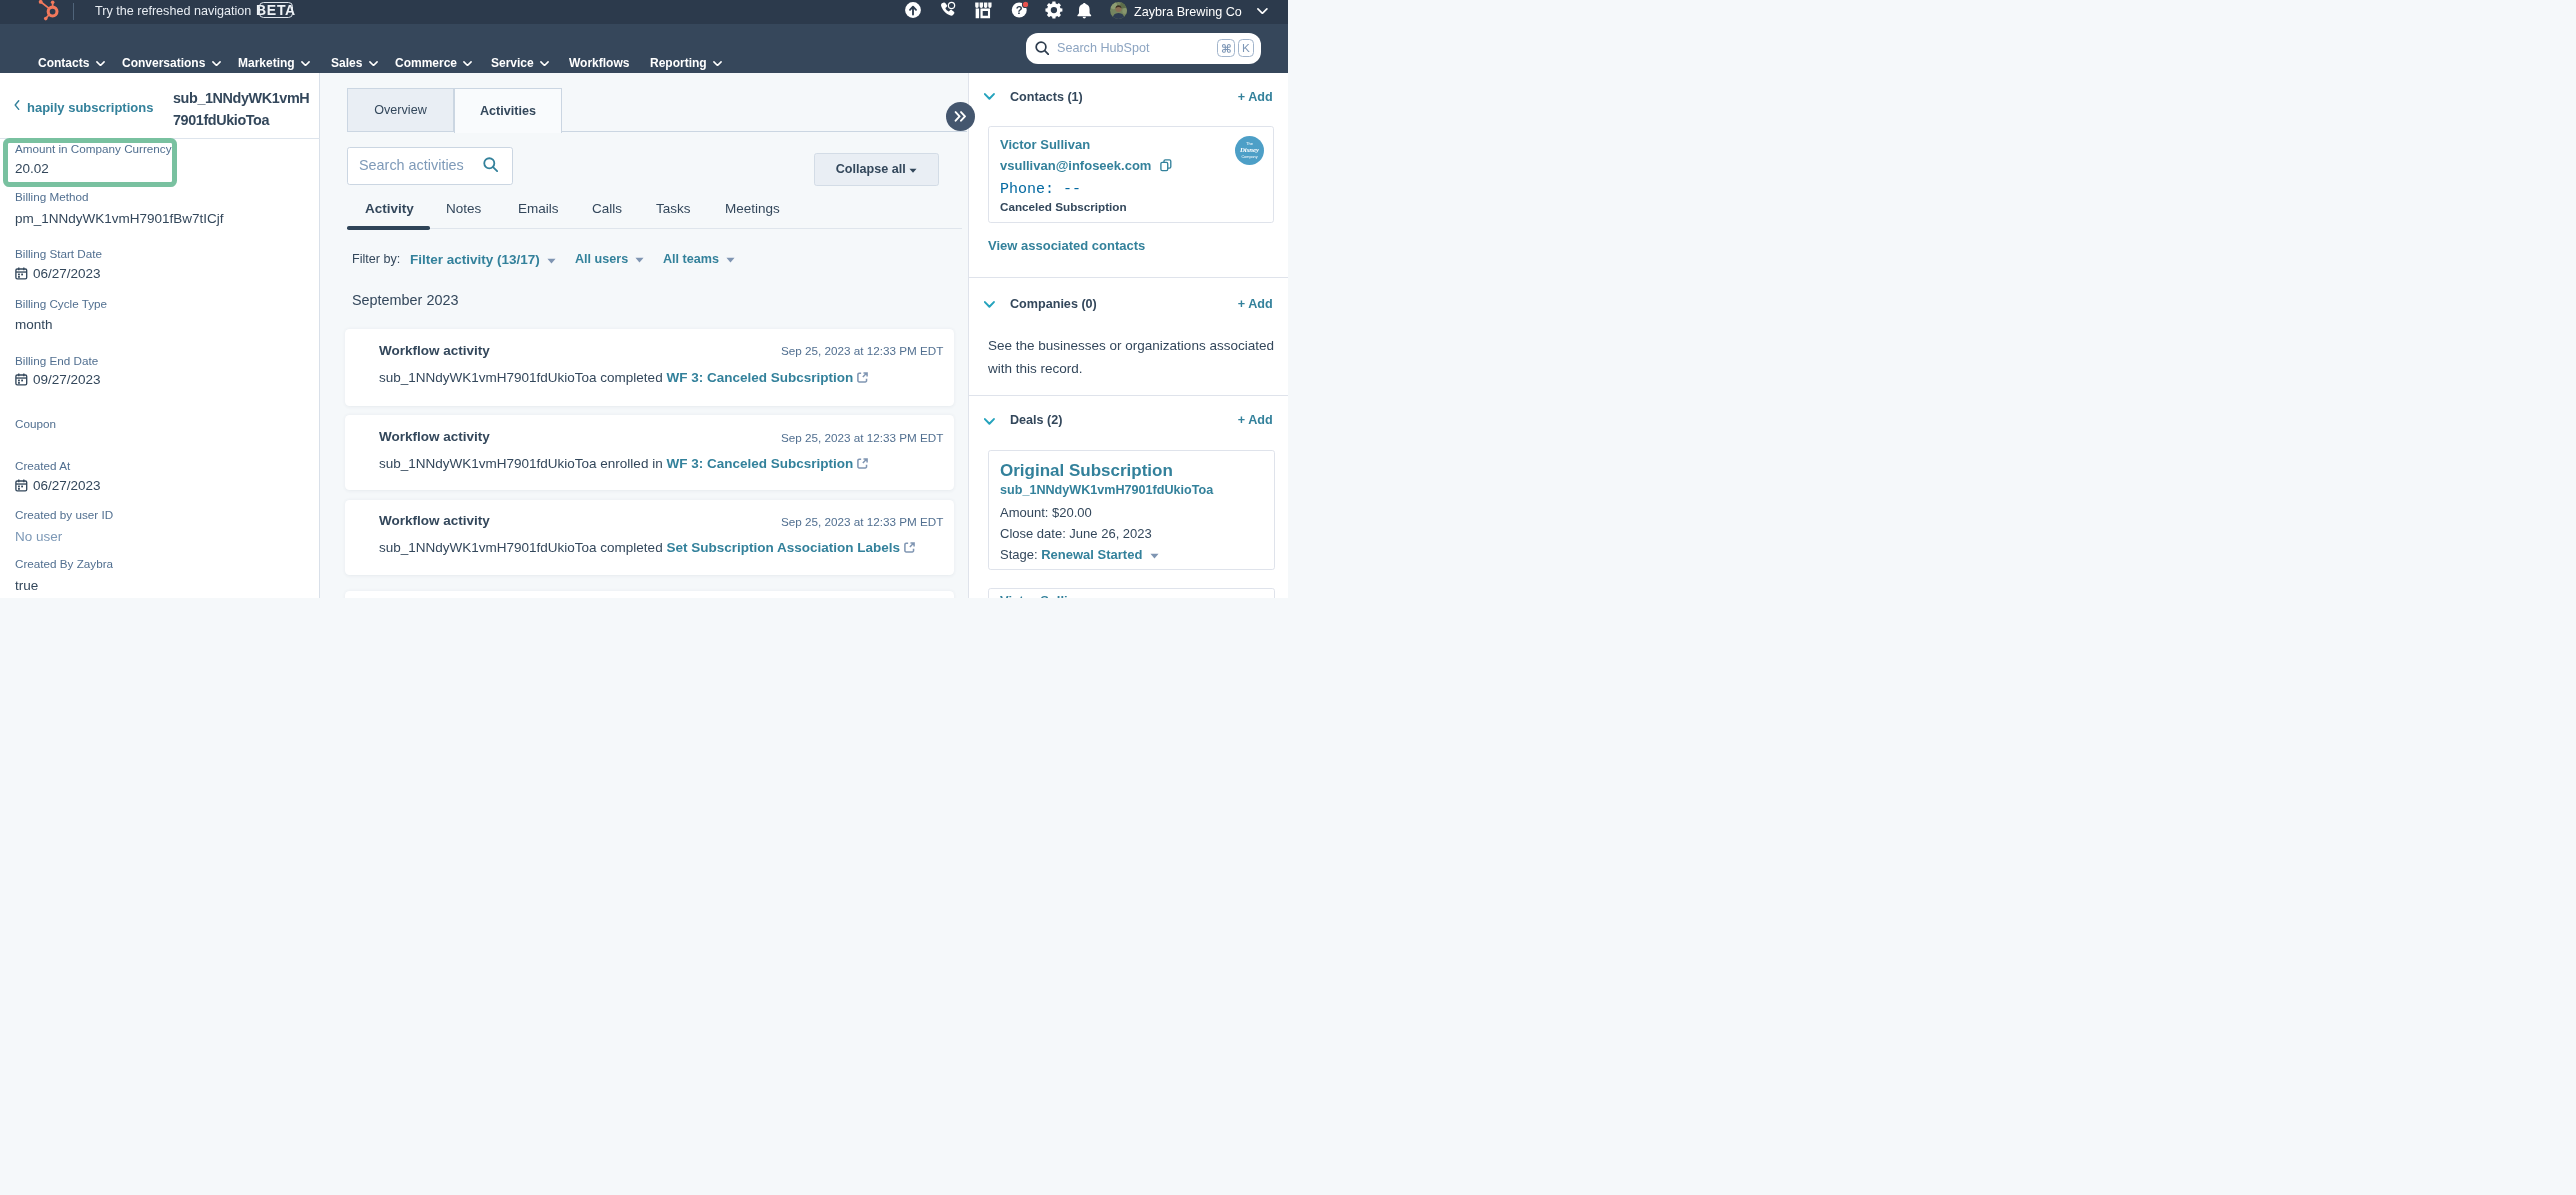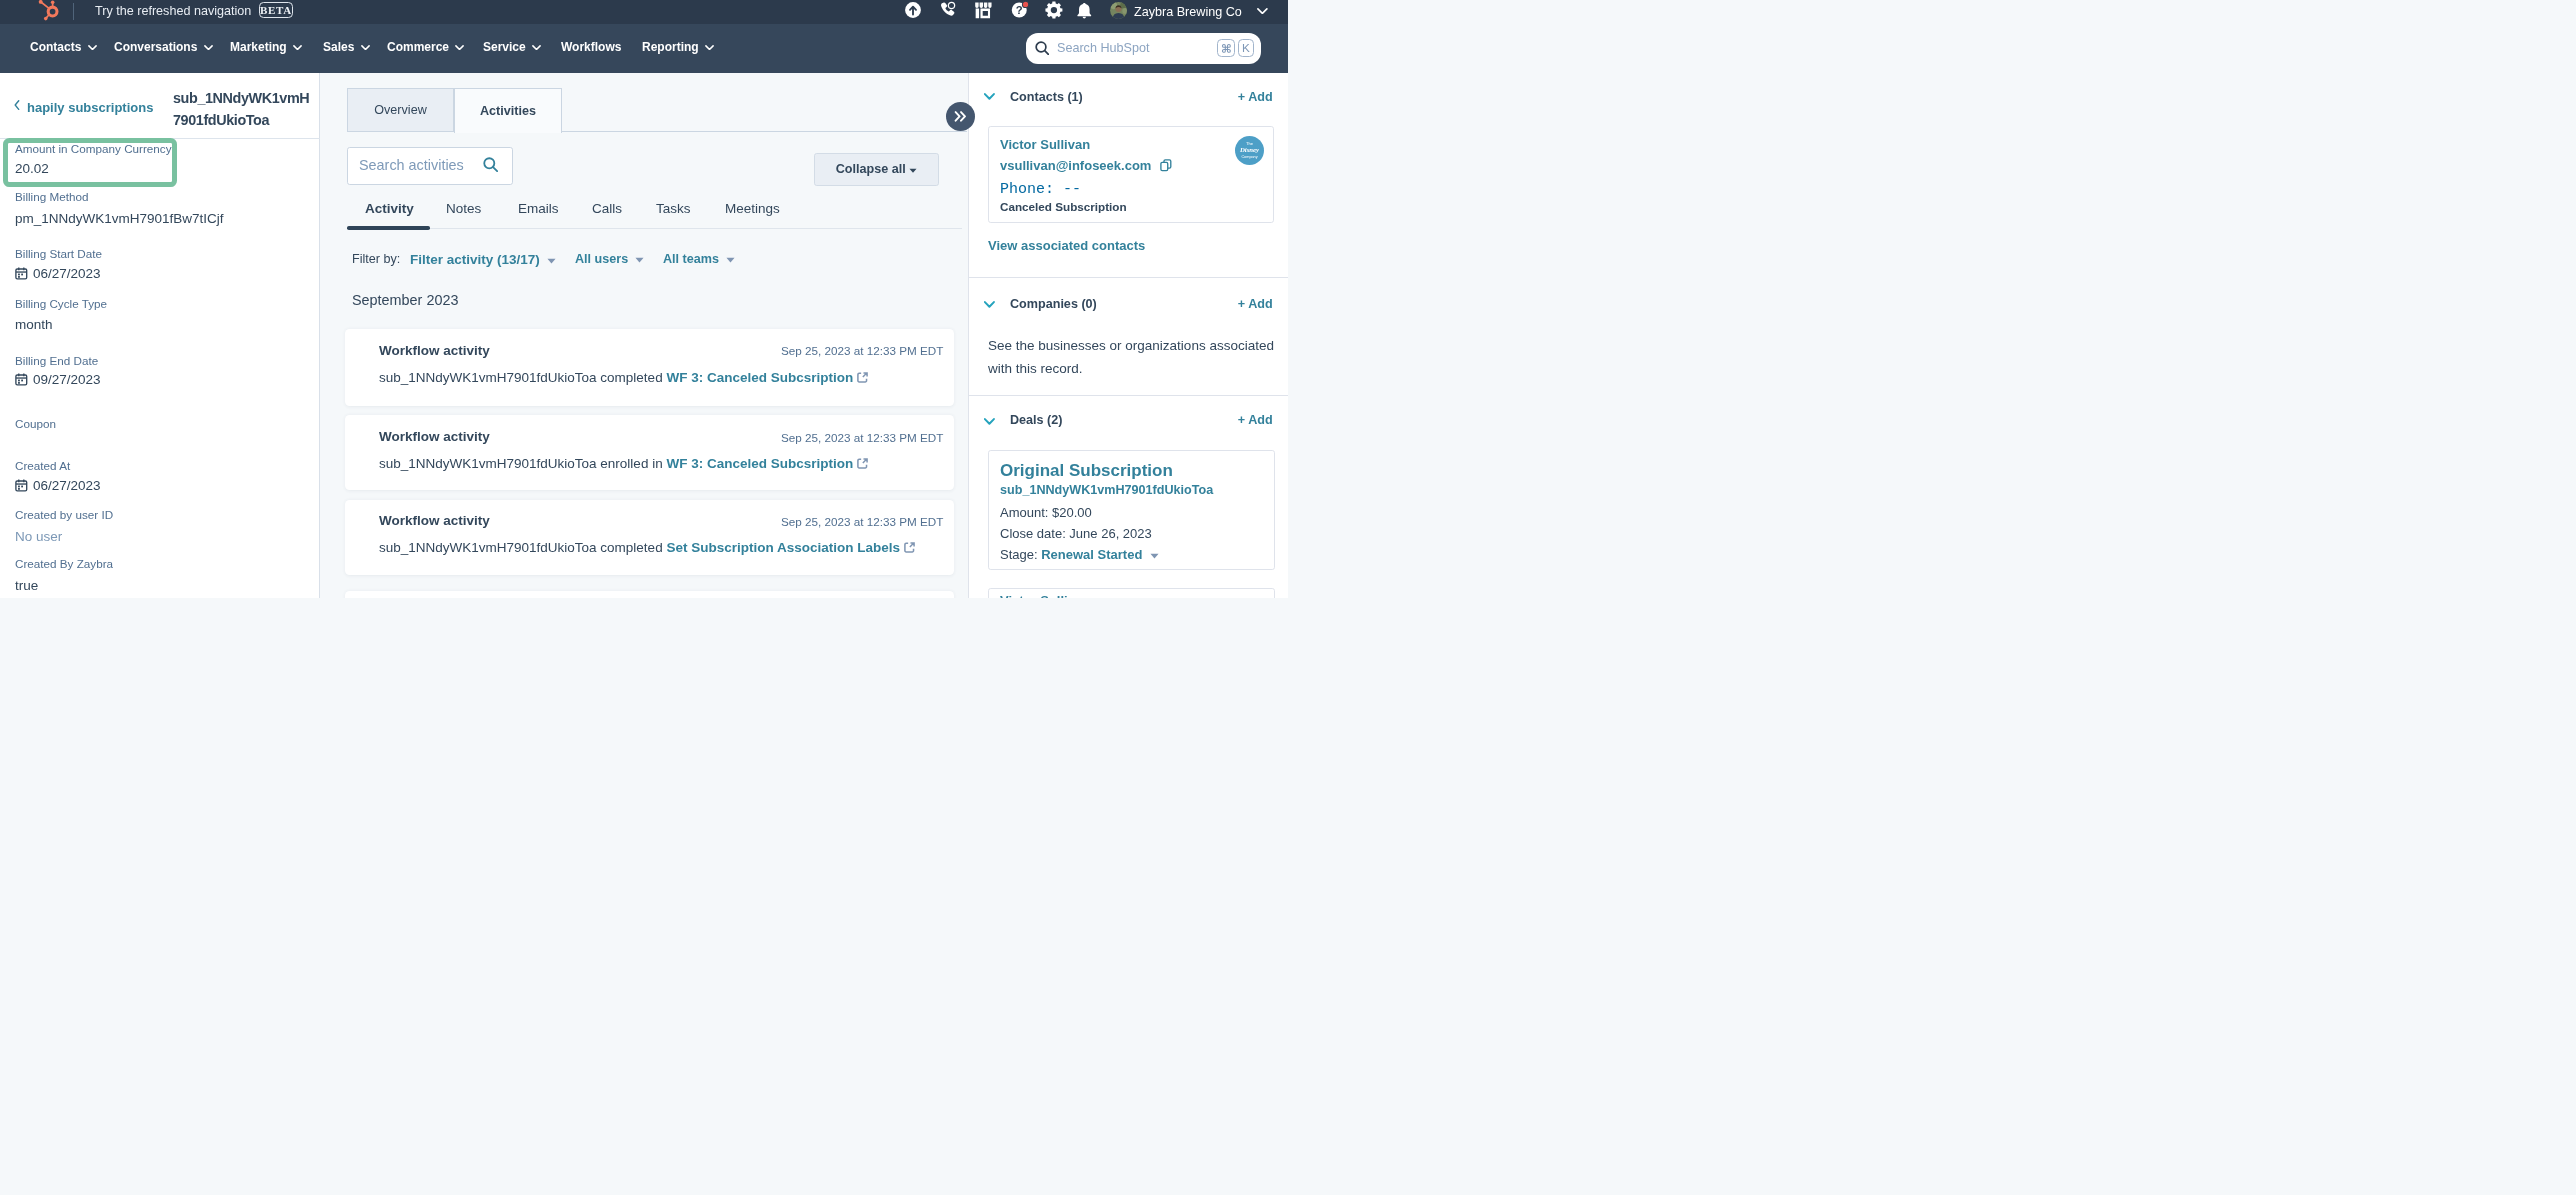--- a/index.html
+++ b/index.html
@@ -7,21 +7,21 @@
   body { font-family:"Liberation Sans", sans-serif; background:#f5f8fa; position:relative; }
   .abs { position:absolute; line-height:1; white-space:nowrap; }
   .tealb { color:#33819b; font-weight:bold; }
   .lab { color:#516f90; font-size:11.7px; }
   .val { color:#33475b; font-size:13.5px; }
   .card { background:#fff; border-radius:4.5px; box-shadow:0 0.9px 3.6px rgba(45,62,80,0.07); }
 
   
   #topbar { position:absolute; left:0; top:0; width:1288px; height:24px; background:#2c3a4c; z-index:30; }
   #navbar { position:absolute; left:0; top:24px; width:1288px; height:49px; background:#36475b; z-index:30; }
-  .navitem { position:absolute; top:0; height:45px; display:flex; align-items:center; color:#fff; font-size:12px; font-weight:bold; }
+  .navitem { position:absolute; top:16px; height:45px; display:flex; align-items:center; color:#fff; font-size:12px; font-weight:bold;margin-left:8px; }
   .navitem svg { margin-left:6.3px; margin-top:1.8px; }
 
   
   #leftcol { position:absolute; left:0; top:73px; width:320px; height:525px; background:#fff; border-right:0.9px solid #d9e0e9; z-index:5; }
   #midcol  { position:absolute; left:321px; top:73px; width:647px; height:525px; background:#f5f8fa; z-index:1; }
   #rightcol{ position:absolute; left:968px; top:73px; width:320px; height:525px; background:#fff; border-left:0.9px solid #dfe3eb; z-index:5; }
   #collapse-btn { position:absolute; left:946px; top:102px; width:29px; height:29px; border-radius:50%; background:#44566e; z-index:20; display:flex; align-items:center; justify-content:center; }
 </style>
 </head>
 <body>
@@ -33,21 +33,21 @@
       <line x1="16.25" y1="8" x2="16.3" y2="3.2" stroke-width="1.9"></line>
       <circle cx="16.3" cy="2.6" r="2" stroke="none"></circle>
       <line x1="12.6" y1="9.6" x2="3.6" y2="2.5" stroke-width="1.9"></line>
       <circle cx="3" cy="2.1" r="2.2" stroke="none"></circle>
       <line x1="12.7" y1="15.9" x2="9" y2="20.2" stroke-width="1.9"></line>
       <circle cx="8.6" cy="20.7" r="2" stroke="none"></circle>
     </g>
   </svg>
   <div class="abs" style="left:73px;top:2.7px;width:1.3px;height:17px;background:#50647a"></div>
   <div class="abs" style="left:95px;top:4.5px;font-size:12.6px;color:#e8edf3;">Try the refreshed navigation</div>
-  <div class="abs" style="left:259px;top:2.2px;width:34px;height:15.7px;border:1.3px solid #dfe5ec;border-radius:4.5px;color:#eef2f6;font-size:11px;font-weight:bold;letter-spacing:0.7px;display:flex;align-items:center;justify-content:center;font-family:Liberation Serif, serif;">BETA</div>
+  <div class="abs" style="left:259px;top:2.2px;width:34px;height:15.7px;border:1.3px solid #dfe5ec;border-radius:4.5px;color:#eef2f6;font-size:14px;font-weight:bold;letter-spacing:0.7px;display:flex;align-items:center;justify-content:center;">BETA</div>
 
   <svg class="abs" style="left:905px;top:2.4px" width="16" height="16" viewBox="0 0 18 18">
     <circle cx="9" cy="9" r="8.9" fill="#fff"></circle>
     <path d="M9 14 L9 6 M5.6 8.8 L9 5.2 L12.4 8.8" stroke="#2d3c4e" stroke-width="2.1" fill="none" stroke-linecap="round" stroke-linejoin="round"></path>
   </svg>
   <svg class="abs" style="left:938px;top:1.3px" width="18" height="18" viewBox="0 0 24 24">
     <path fill="#fff" d="M7.1 2.4c.8-.6 2-.5 2.6.3l2 2.6c.6.8.5 1.9-.2 2.6l-1.2 1.1c-.3.3-.4.8-.2 1.2.8 1.6 2 2.8 3.6 3.6.4.2.9.1 1.2-.2l1.1-1.2c.7-.7 1.8-.8 2.6-.2l2.6 2c.8.6.9 1.8.3 2.6l-1.2 1.5c-.9 1.1-2.4 1.5-3.7 1-6-2.3-10.6-7-12.4-12.7-.4-1.3 0-2.7 1.1-3.5z"></path>
     <circle cx="18" cy="6" r="4.2" stroke="#fff" stroke-width="1.7" fill="#2d3c4e"></circle>
   </svg>
   <svg class="abs" style="left:974px;top:2.4px" width="18" height="16.6" viewBox="0 0 24 22">

